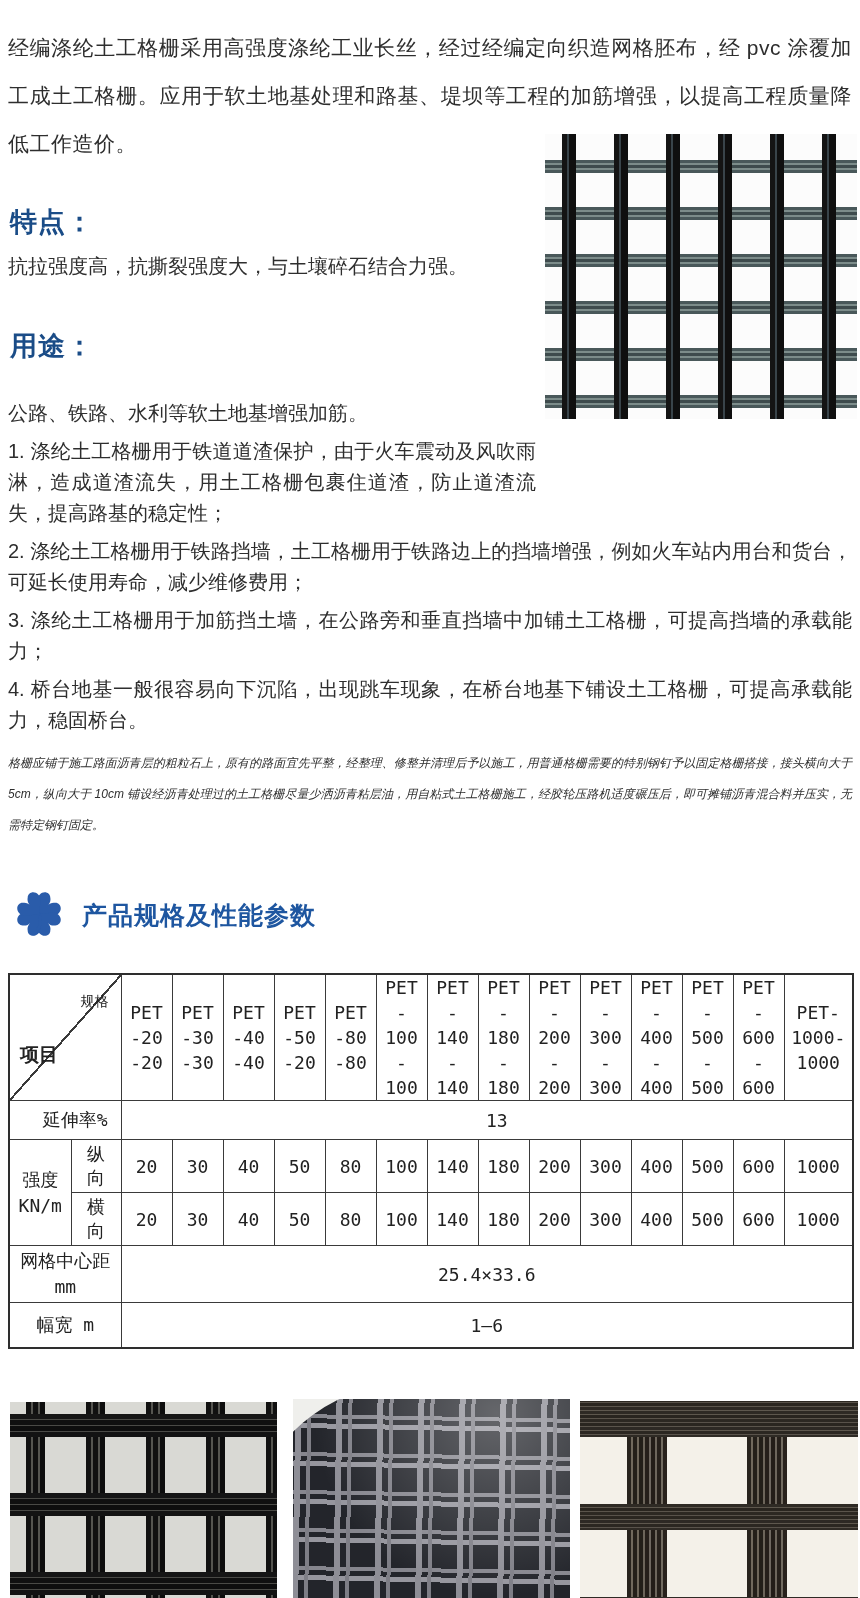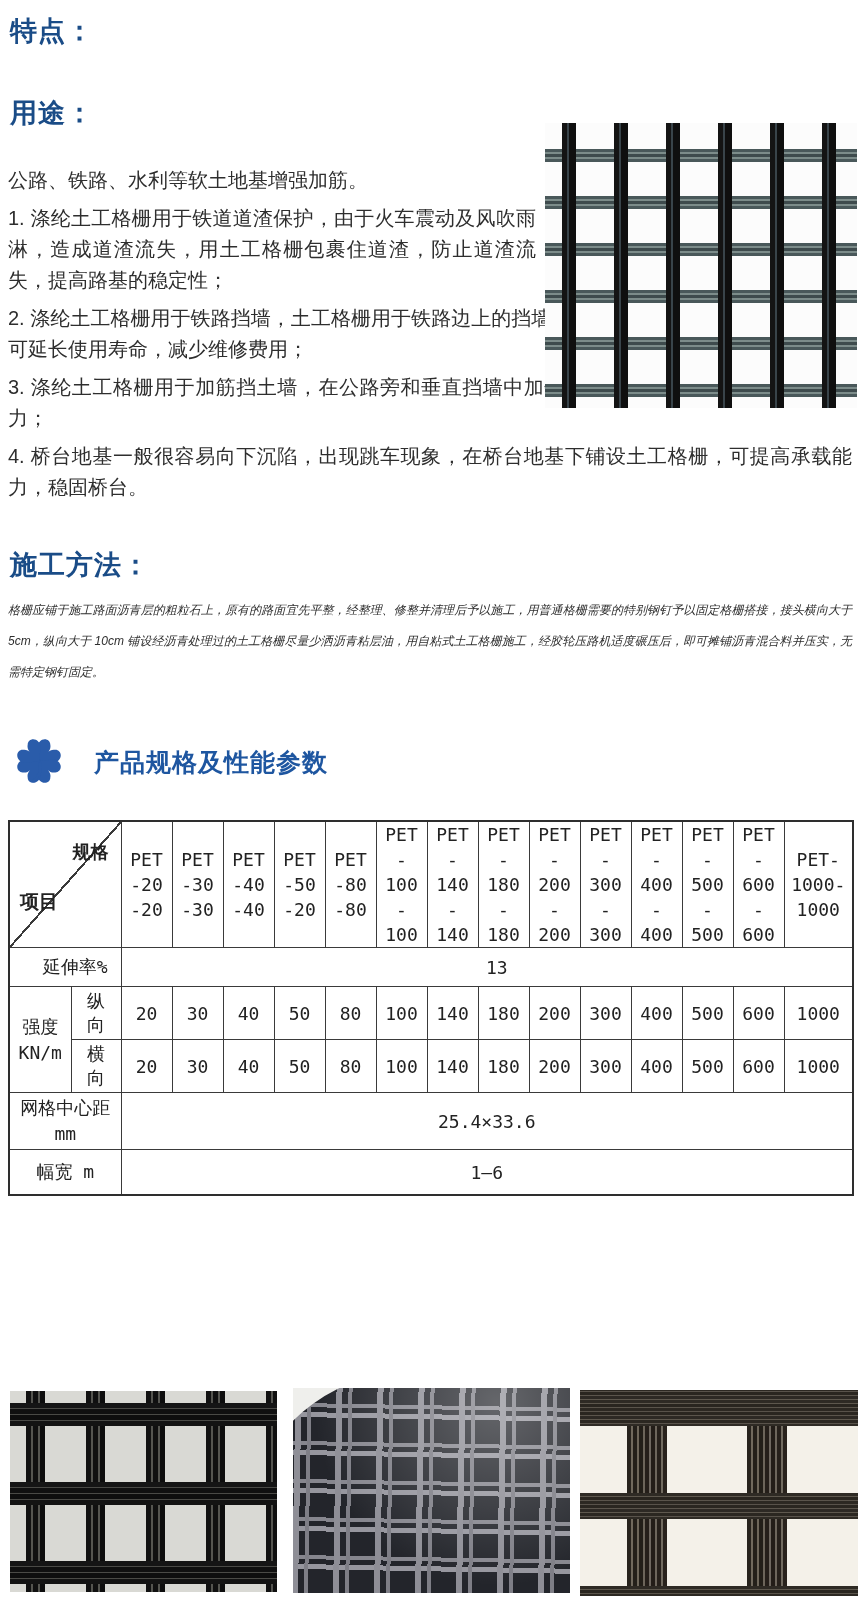--- a/index.html
+++ b/index.html
@@ -12,35 +12,35 @@
 
   
   .intro{
     margin:24px 8px 0 8px;font-size:21px;line-height:48px;
     text-align:justify;letter-spacing:.5px;
   }
   .sec-heading{
     color:#1a4c87;font-size:27px;font-weight:bold;margin:0 0 0 10px;
     letter-spacing:1px;
   }
-  .features-heading{margin-top:13px;}
+  .features-heading{margin-top:36px;}
   .features-text{margin:10px 8px 0 8px;font-size:20px;line-height:32px;max-width:540px;}
   .uses-heading{margin-top:46px;}
   .uses-intro{margin:34px 8px 0 8px;font-size:20px;line-height:31px;max-width:540px;}
   .uses-list{margin:4px 8px 0 8px;padding:0;list-style:none;}
   .uses-item{font-size:20px;line-height:31px;margin-top:7px;text-align:justify;}
   .uses-item.narrow{max-width:528px;}
   .construction-heading{margin-top:44px;}
   .construction-text{
     margin:12px 8px 16px 8px;font-size:12px;line-height:31px;text-align:justify;font-style:italic;
   }
 
   
   .specs-heading-row{
-    display:flex;align-items:center;gap:32px;margin:50px 0 0 16px;text-align:right;
+    display:flex;align-items:center;gap:20px;margin:50px 0 0 16px;text-align:right;
   }
   .specs-heading-text{color:#1e56a0;font-size:25px;font-weight:bold;letter-spacing:1px;}
   .clover{width:46px;height:48px;flex:0 0 auto;}
 
   
   .spec-table{
     border-collapse:collapse;table-layout:fixed;
     width:844px;margin:34px 8px 0 8px;
     font-family:"DejaVu Sans Mono","Liberation Sans",monospace;
     color:#222;
@@ -51,21 +51,21 @@
   }
   .spec-table{border:2px solid #2e2e2e;}
   .pre{white-space:pre-line;}
   .hdr-cell{font-size:16px;line-height:25px;height:125px;}
   .corner-cell{
     position:relative;height:125px;
     background:linear-gradient(to bottom right,
       transparent calc(50% - 1px), #3a3a3a calc(50% - 1px),
       #3a3a3a calc(50% + 1px), transparent calc(50% + 1px));
   }
-  .corner-top{position:absolute;top:18px;right:12px;font-size:18px;font-weight:bold;}
+  .corner-top{position:absolute;top:18px;right:12px;font-size:14px;}
   .corner-bottom{position:absolute;bottom:32px;left:10px;font-size:19px;font-weight:bold;}
   .row-elong td{height:38px;padding-left:20px;}
   .row-strength td{height:52px;}
   .row-mesh td{height:56px;}
   .row-width td{height:44px;}
   .label-cell{font-size:18px;line-height:26px;}
   .dir-cell{font-size:18px;line-height:24px;}
 
   
   .photo{position:absolute;}
@@ -114,35 +114,36 @@
         #221e18 59px 63px,#6c655a 63px 65px,#251f1a 65px 69px,#6f6860 69px 71px,#231d18 71px 75px,
         #6d665c 75px 77px,#26201b 77px 81px,#716b60 81px 83px,#28221c 83px 87px,transparent 87px 120px);
     background-position:0 10px,0 0;
   }
 </style>
 </head>
 <body>
 
 <div class="page">
 
+  <p class="intro">经编涤纶土工格栅采用高强度涤纶工业长丝，经过经编定向织造网格胚布，经 pvc 涂覆加工成土工格栅。应用于软土地基处理和路基、堤坝等工程的加筋增强，以提高工程质量降低工作造价。</p>
 
   <div class="photo photo-top"></div>
 
   <h2 class="sec-heading features-heading">特点：</h2>
+  <p class="features-text">抗拉强度高，抗撕裂强度大，与土壤碎石结合力强。</p>
 
   <h2 class="sec-heading uses-heading">用途：</h2>
   <p class="uses-intro">公路、铁路、水利等软土地基增强加筋。</p>
   <ul class="uses-list">
     <li class="uses-item narrow">1. 涤纶土工格栅用于铁道道渣保护，由于火车震动及风吹雨淋，造成道渣流失，用土工格栅包裹住道渣，防止道渣流失，提高路基的稳定性；</li>
     <li class="uses-item">2. 涤纶土工格栅用于铁路挡墙，土工格栅用于铁路边上的挡墙增强，例如火车站内用台和货台，可延长使用寿命，减少维修费用；</li>
     <li class="uses-item">3. 涤纶土工格栅用于加筋挡土墙，在公路旁和垂直挡墙中加铺土工格栅，可提高挡墙的承载能力；</li>
     <li class="uses-item">4. 桥台地基一般很容易向下沉陷，出现跳车现象，在桥台地基下铺设土工格栅，可提高承载能力，稳固桥台。</li>
   </ul>
 
-  <h2 class="sec-heading construction-heading">施工方法：</h2>
   <p class="construction-text">格栅应铺于施工路面沥青层的粗粒石上，原有的路面宜先平整，经整理、修整并清理后予以施工，用普通格栅需要的特别钢钉予以固定格栅搭接，接头横向大于 5cm，纵向大于 10cm 铺设经沥青处理过的土工格栅尽量少洒沥青粘层油，用自粘式土工格栅施工，经胶轮压路机适度碾压后，即可摊铺沥青混合料并压实，无需特定钢钉固定。</p>
 
   <div class="specs-heading-row">
     <svg class="clover" viewBox="-24 -26 48 54" xmlns="http://www.w3.org/2000/svg">
       <g fill="#2a5caa">
         <g transform="rotate(45)">
             <path d="M0 2 C -3 -6 -15 -7 -15 -16 C -15 -23 -8 -26 -4 -22 C -1 -20 0 -17 0 -14 C 0 -17 1 -20 4 -22 C 8 -26 15 -23 15 -16 C 15 -7 3 -6 0 2 Z"></path>
           </g>
         <g transform="rotate(135)">
             <path d="M0 2 C -3 -6 -15 -7 -15 -16 C -15 -23 -8 -26 -4 -22 C -1 -20 0 -17 0 -14 C 0 -17 1 -20 4 -22 C 8 -26 15 -23 15 -16 C 15 -7 3 -6 0 2 Z"></path>

